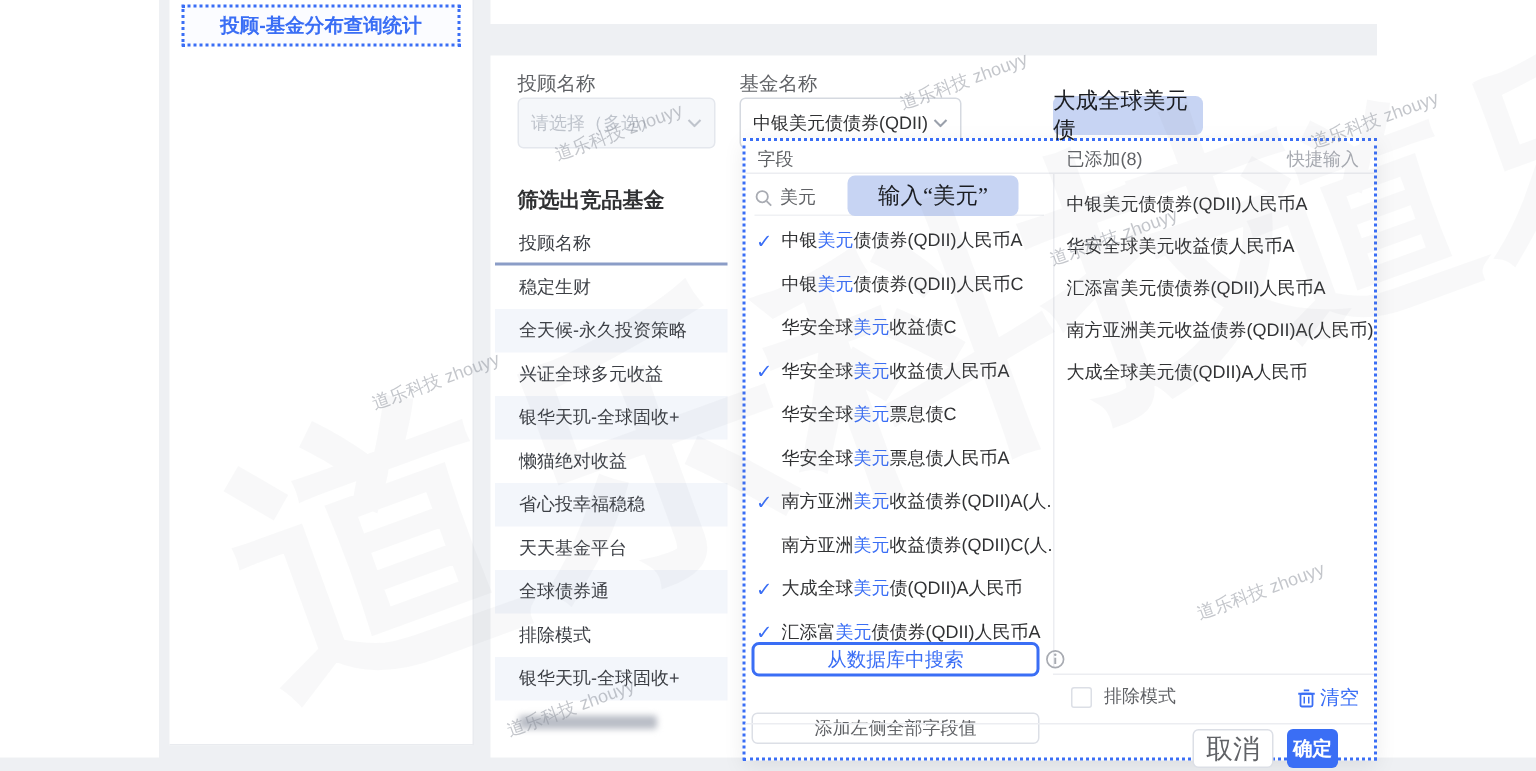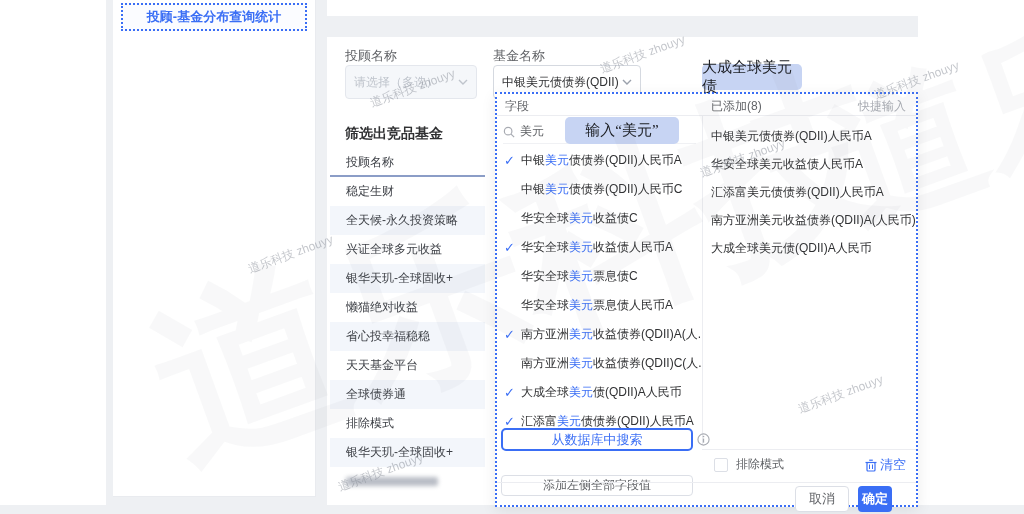--- a/index.html
+++ b/index.html
@@ -61,21 +61,21 @@
                 background:#fff; color:#606266; font-size:12px; display:flex; align-items:center; justify-content:center;margin-top:18px; }
 
   .right-sep { position:absolute; left:205px; top:355px; right:0; height:1px; background:#ecedf1; }
   .exclude-row { position:absolute; left:217px; top:362px; display:flex; align-items:center; gap:8px; }
   .checkbox { width:14px; height:14px; border:1px solid #dcdfe6; border-radius:2px; background:#fff; }
   .exclude-label { font-size:12px; color:#606266; }
   .clear-btn { position:absolute; right:10px; top:362px; display:flex; align-items:center; gap:3px; color:#3a6ef5; font-size:13px; }
 
   .footer-sep { position:absolute; left:0; top:388px; width:100%; height:1px; background:#ecedf1; }
   .btn-cancel { position:absolute; left:298px; top:392px; width:54px; height:26px; background:#fff; border:1px solid #dcdfe6;
-                border-radius:4px; color:#606266; font-size:13px; display:flex; align-items:center; justify-content:center; }
+                border-radius:4px; color:#606266; font-size:18px; display:flex; align-items:center; justify-content:center; }
   .btn-confirm{ position:absolute; left:361px; top:392px; width:34px; height:26px; background:#3a6ef5; border:none;
                 border-radius:4px; color:#fff; font-size:13px; font-weight:bold; display:flex; align-items:center; justify-content:center; }
 
   .note { background:#c7d4f3; border-radius:5px; display:flex; align-items:center; justify-content:center;
           font-family:"Liberation Serif","DejaVu Serif",serif; font-size:15px; color:#1b1d22; z-index:30; }
   .note-filter { left:702px; top:64px; width:100px; height:26px; }
   .note-input  { left:565px; top:117px; width:114px; height:27px; }
 
   .wm { position:absolute; color:#8a8f99; pointer-events:none; white-space:nowrap; z-index:40; }
   .wm-small { font-size:12px; opacity:.5; transform:rotate(-20deg); }

